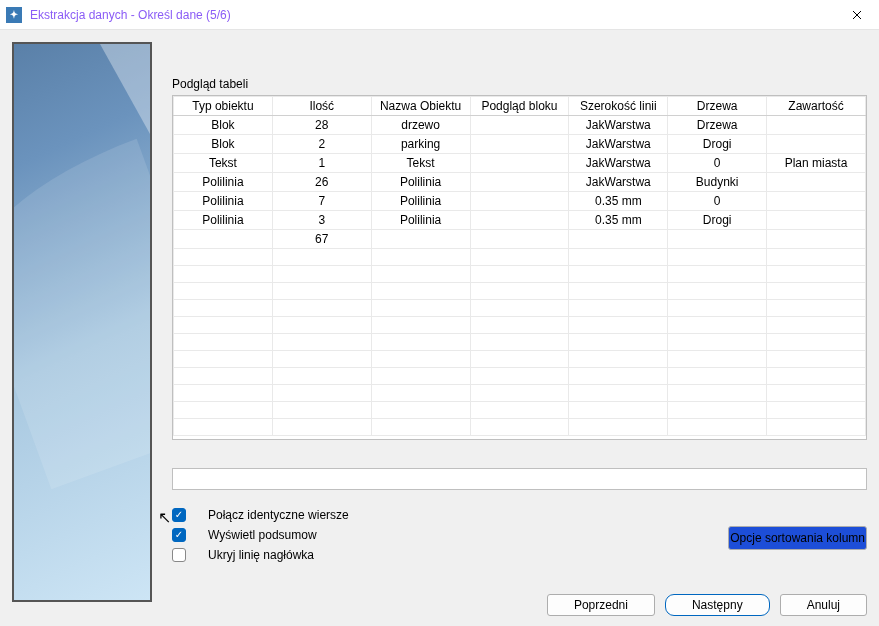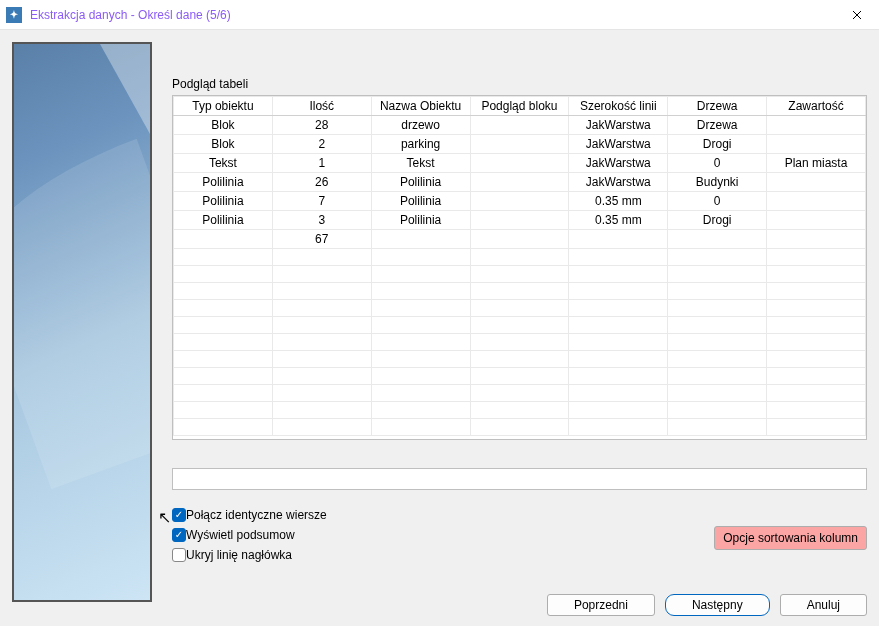--- a/index.html
+++ b/index.html
@@ -137,21 +137,21 @@
       font-family: inherit;
       font-size: 12px;
     }
     .checks {
       margin-top: 18px;
       position: relative;
     }
     .chk-row {
       display: flex;
       align-items: center;
-      gap: 0;
+      gap: 22px;
       margin-bottom: 6px;
       font-size: 12px;
     }
     .chk {
       width: 14px;
       height: 14px;
       border: 1px solid #888;
       border-radius: 3px;
       display: inline-flex;
       align-items: center;
@@ -166,22 +166,22 @@
     }
     .chk.checked::after {
       content: "✓";
       font-size: 10px;
       line-height: 1;
     }
     .sort-btn {
       position: absolute;
       right: 0;
       top: 18px;
-      padding: 4px 8px;
-      background: #fca5a5;
+      padding: 4px 1px;
+      background: #1d4ed8;
       border: 1px solid #adadad;
       border-radius: 3px;
       font-family: inherit;
       font-size: 12px;
       cursor: default;
     }
     .footer {
       position: absolute;
       bottom: 0;
       right: 0;

